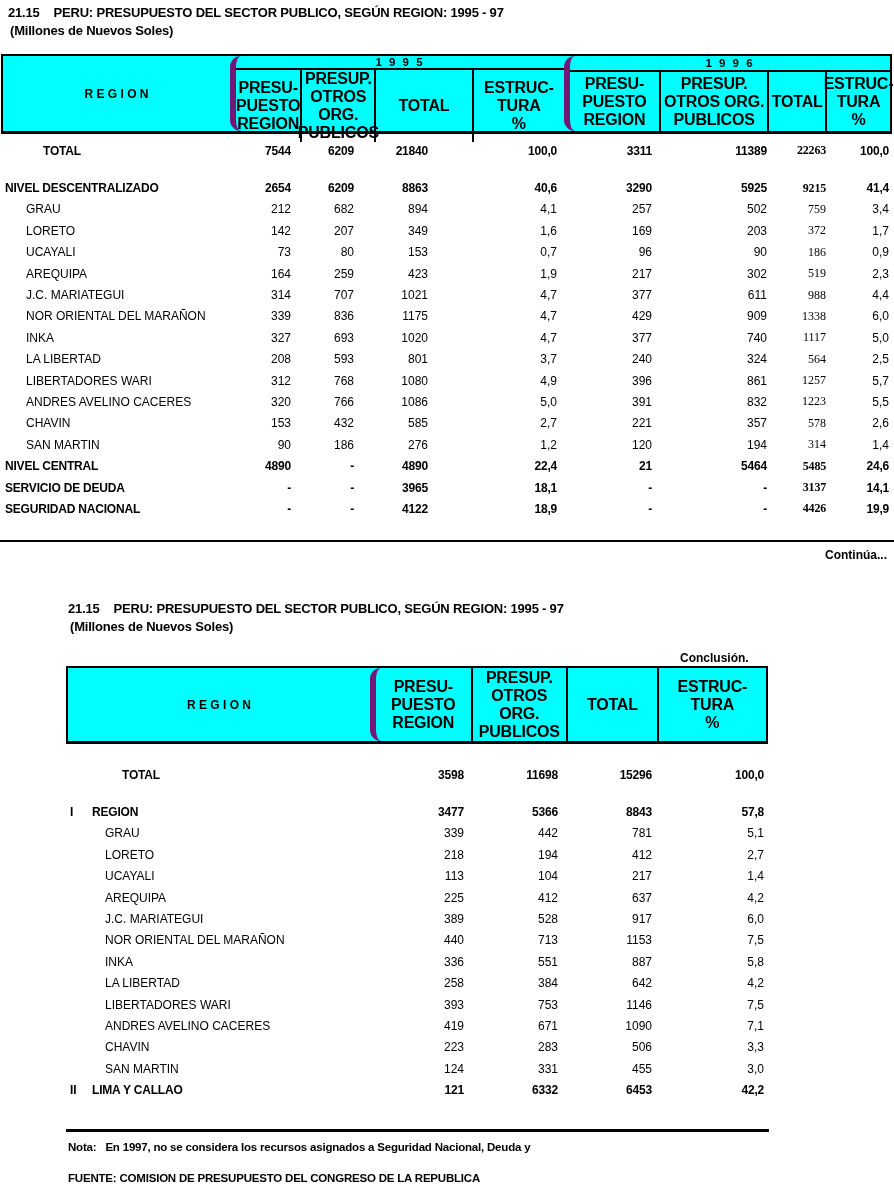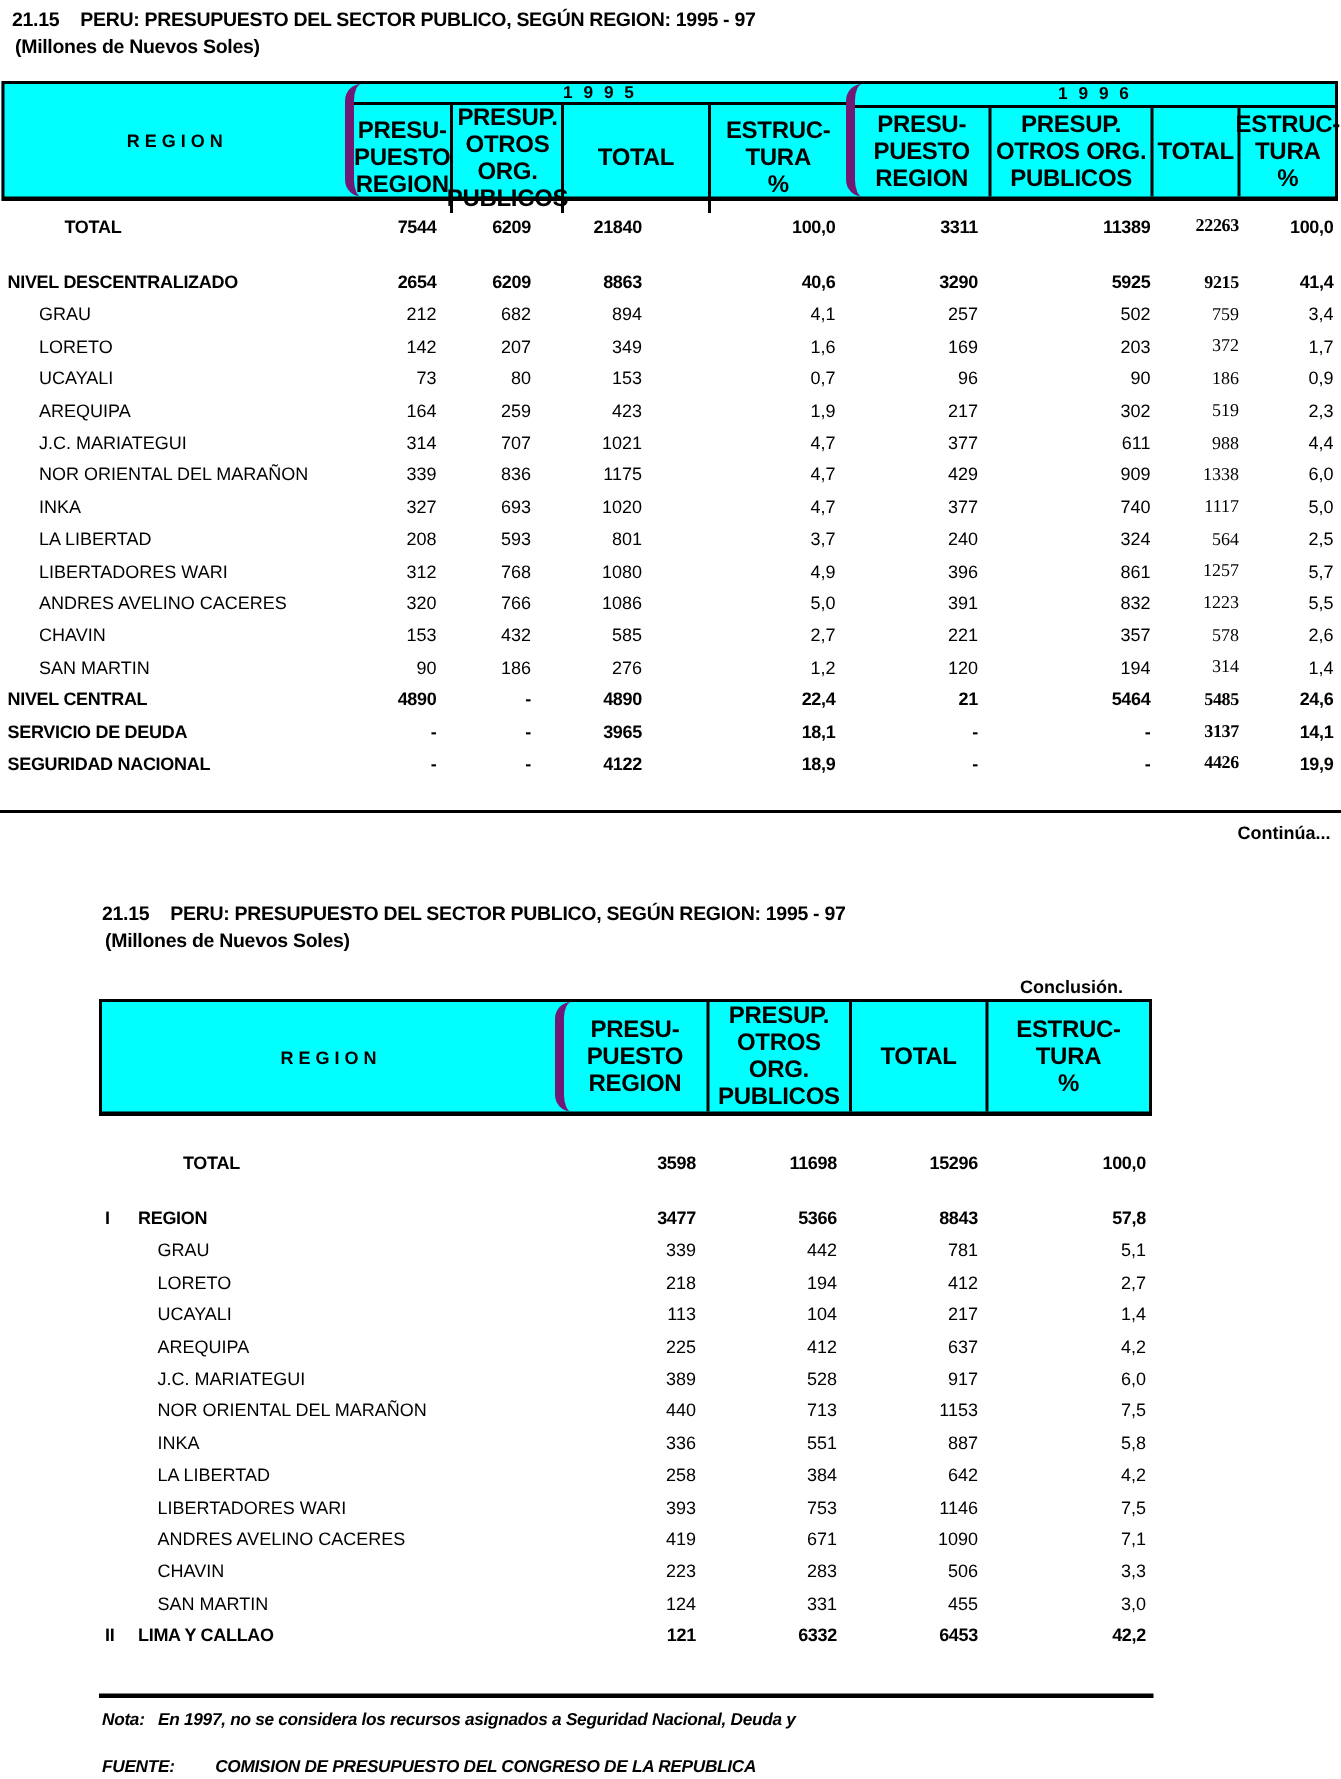--- a/index.html
+++ b/index.html
@@ -47,21 +47,21 @@
   .t2 .trow.section .rlabel{padding-left:4px;}
   .t2 .trow.item .rlabel{padding-left:39px;}
   .t2 .numeral{display:inline-block;width:22px;}
   .t2 .c0{width:96px;padding-right:4px;}
   .t2 .c1{width:97px;padding-right:7px;}
   .t2 .c2{width:92px;padding-right:5px;}
   .t2 .c3{width:111px;padding-right:4px;}
   
   .hrule{position:absolute;background:#000;}
   .right-note{font-weight:bold;font-size:12px;white-space:nowrap;}
-  .foot{font-weight:bold;font-style:italic;font-size:11.5px;letter-spacing:-0.2px;white-space:nowrap;}
+  .foot{font-weight:bold;font-size:11.5px;letter-spacing:-0.2px;white-space:nowrap;}
 </style>
 </head>
 <body>
 
 <div id="page">
 
   <div class="abs title-line" style="left:8px;top:5px;">
     <span class="title-no">21.15</span><span>PERU: PRESUPUESTO DEL SECTOR PUBLICO, SEGÚN REGION: 1995 - 97</span>
   </div>
   <div class="abs title-line" style="left:10px;top:23px;">(Millones de Nuevos Soles)</div>
@@ -516,16 +516,16 @@
     </div>
 
   <div class="hrule" style="left:66px;top:1129px;width:703px;height:3px;"></div>
   <div class="abs foot" style="left:68px;top:1141px;">
     <span>Nota:</span>
     <span style="display:inline-block;margin-left:6px;">En 1997, no se considera los recursos asignados a Seguridad Nacional, Deuda y</span>
   </div>
   <div class="abs foot" style="left:101px;top:1157px;margin-top:32px;">recursos ejecutados en el exterior.</div>
   <div class="abs foot" style="left:68px;top:1172px;">
     <span>FUENTE:</span>
-    <span style="display:inline-block;margin-left:24px;">COMISION DE PRESUPUESTO DEL CONGRESO DE LA REPUBLICA</span>
+    <span style="display:inline-block;margin-left:0;">COMISION DE PRESUPUESTO DEL CONGRESO DE LA REPUBLICA</span>
   </div>
 
 </div>
 
 </body></html>

